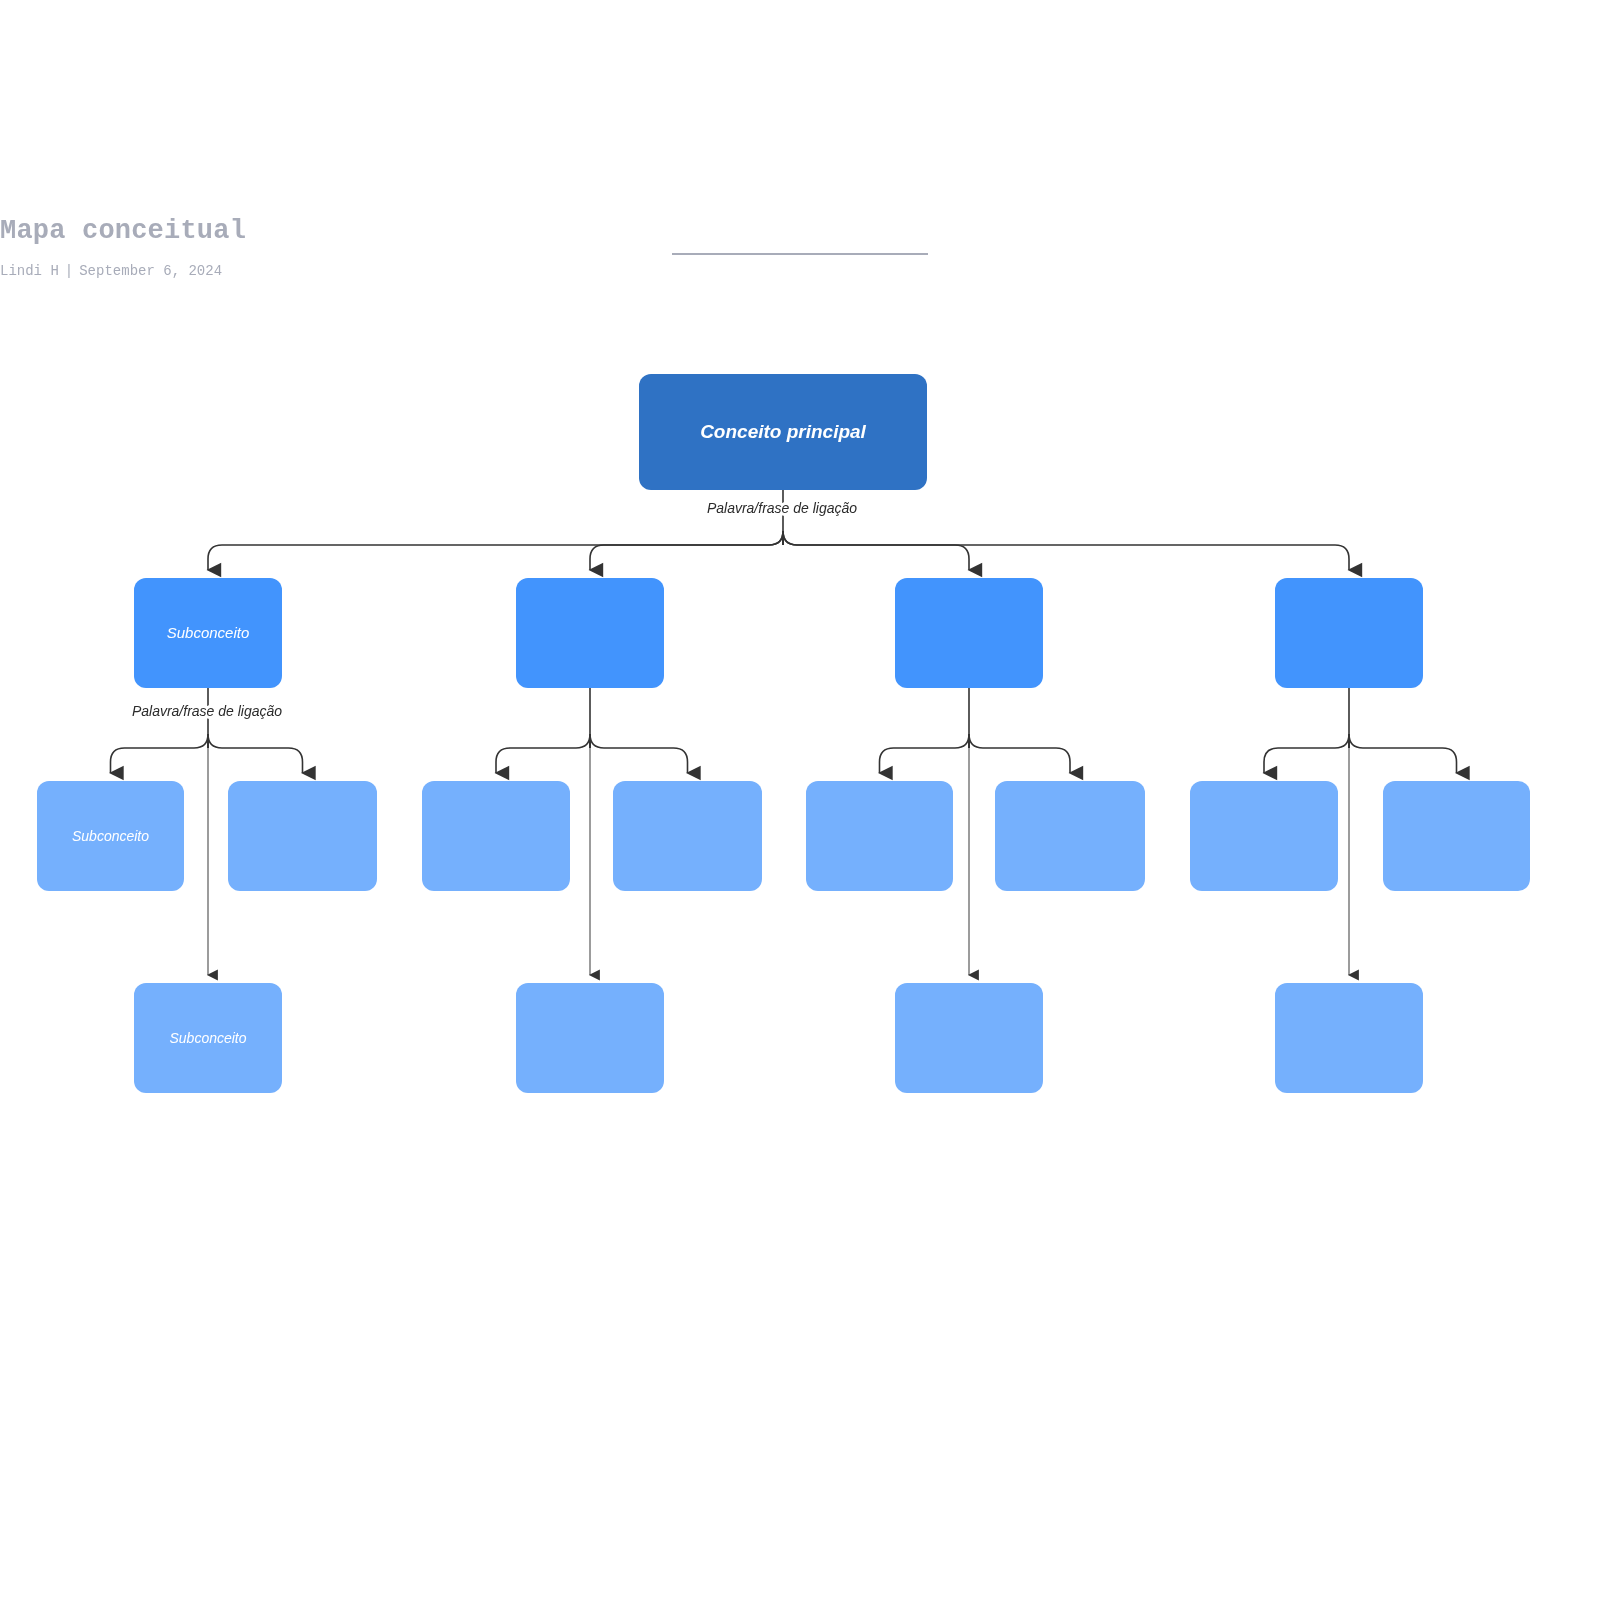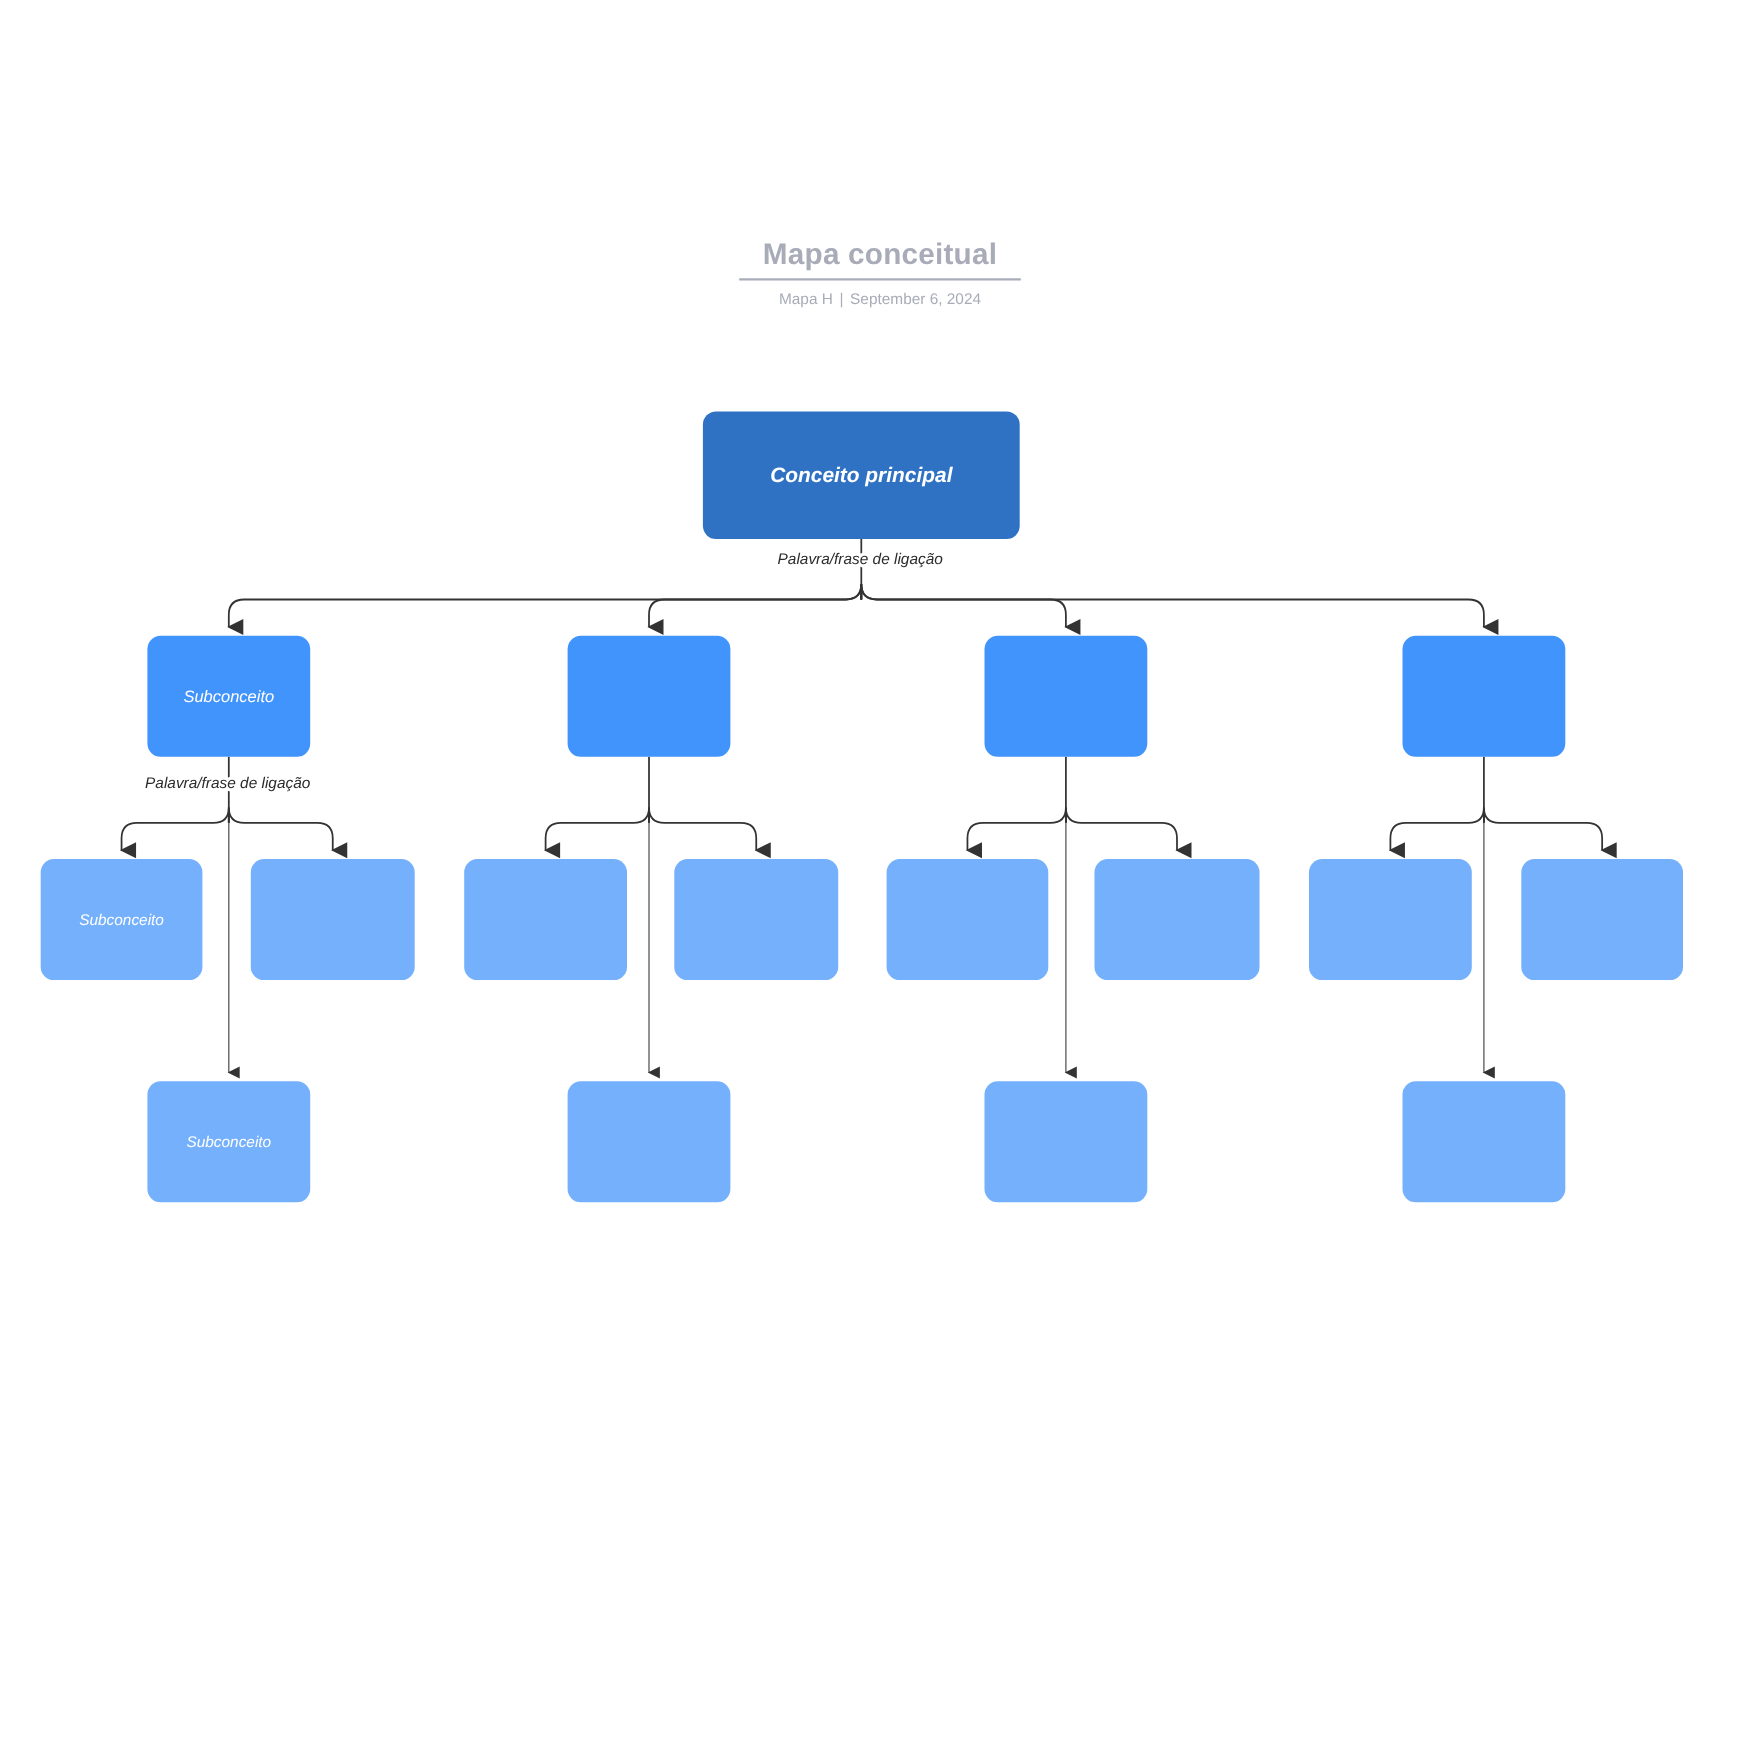--- a/index.html
+++ b/index.html
@@ -19,22 +19,22 @@
     left: 0;
     top: 0;
     width: 1600px;
     height: 1600px;
   }
   .header {
     position: absolute;
     left: 0;
     top: 214px;
     width: 1600px;
-    text-align: center;
     pointer-events: none;
+    font-family: Liberation Mono, monospace;
   }
   .doc-title {
     font-size: 27px;
     font-weight: bold;
     color: #a8acb9;
     letter-spacing: 0.2px;
     line-height: 34px;
     margin: 0;
   }
   .title-rule {
@@ -82,21 +82,21 @@
   }
   .arrow-head { fill: #333333; }
 </style>
 </head>
 <body>
 
 <div class="header">
   <div class="doc-title">Mapa conceitual</div>
   <div class="title-rule"></div>
   <div class="doc-sub">
-    <span>Mapa H</span><span class="sep">|</span><span>September 6, 2024</span>
+    <span>Lindi H</span><span class="sep">|</span><span>September 6, 2024</span>
   </div>
 </div>
 
 <svg id="canvas" viewBox="0 0 1600 1600" xmlns="http://www.w3.org/2000/svg">
   <defs>
     <marker id="arrow" viewBox="0 0 12 12" refX="6" refY="10" markerWidth="11" markerHeight="11" orient="auto-start-reverse">
       <path d="M 1 1 L 11 1 L 6 11 z" class="arrow-head"></path>
     </marker>
   </defs>
   <g id="connectors">

